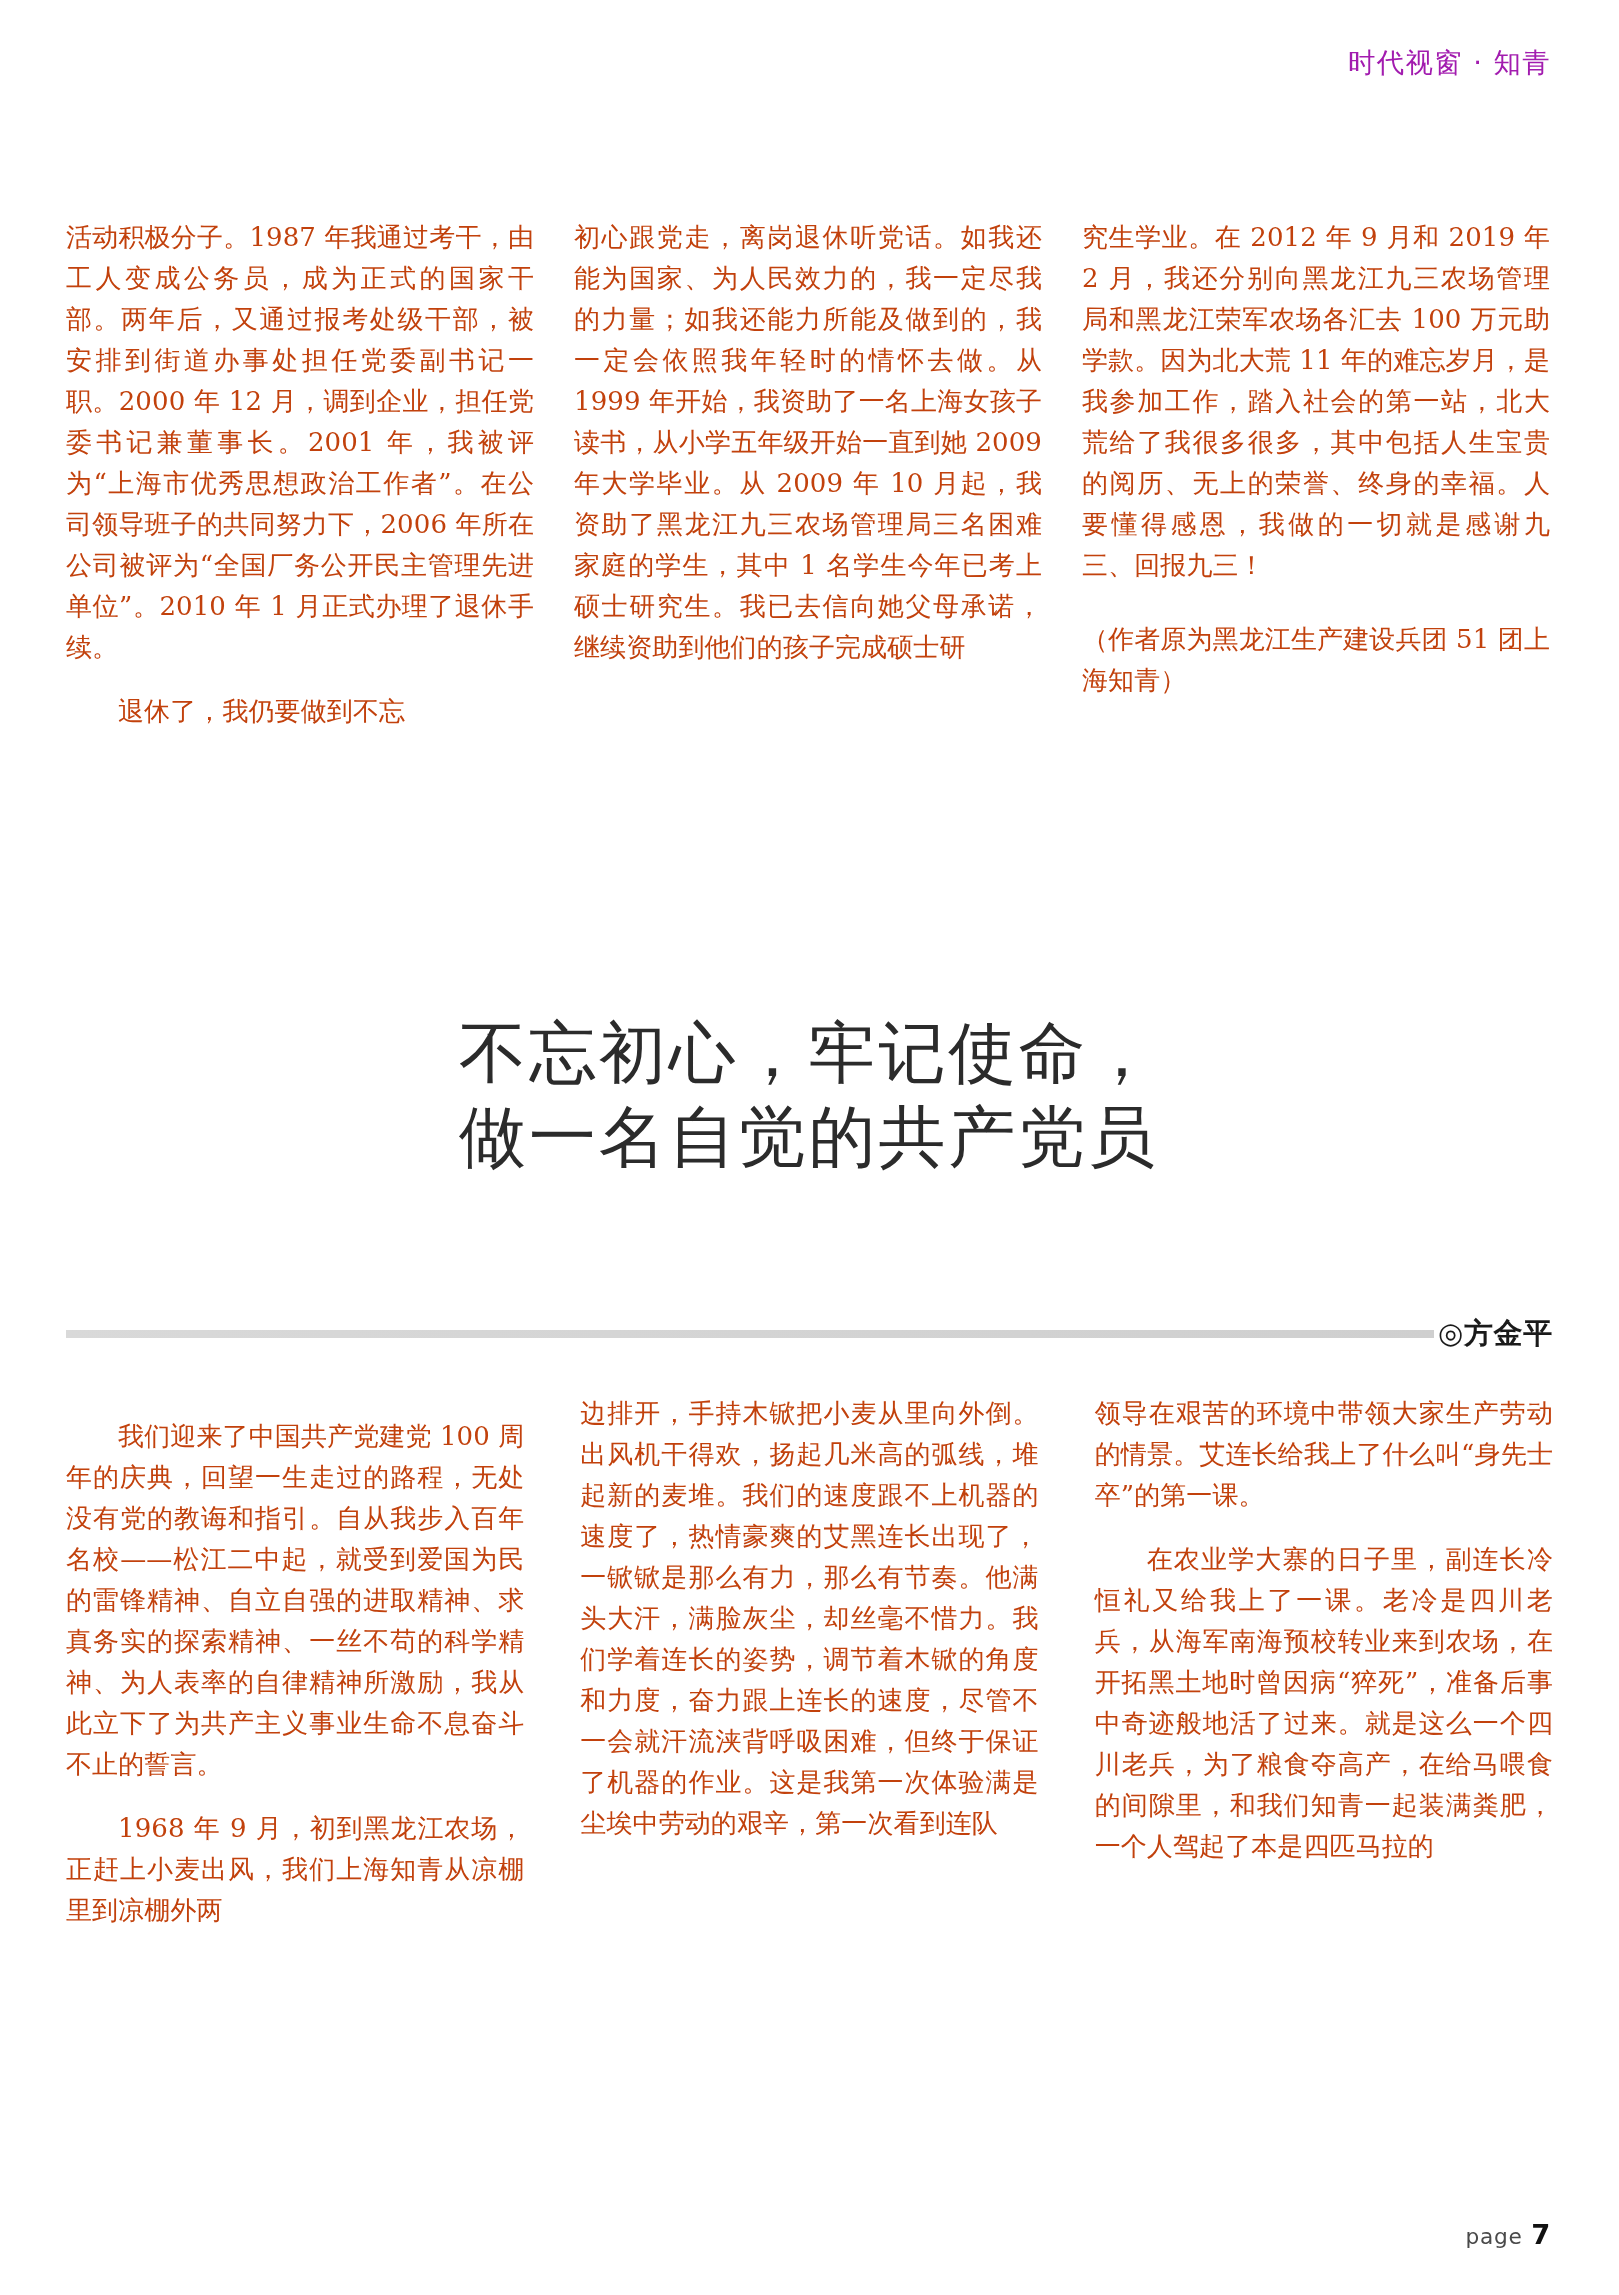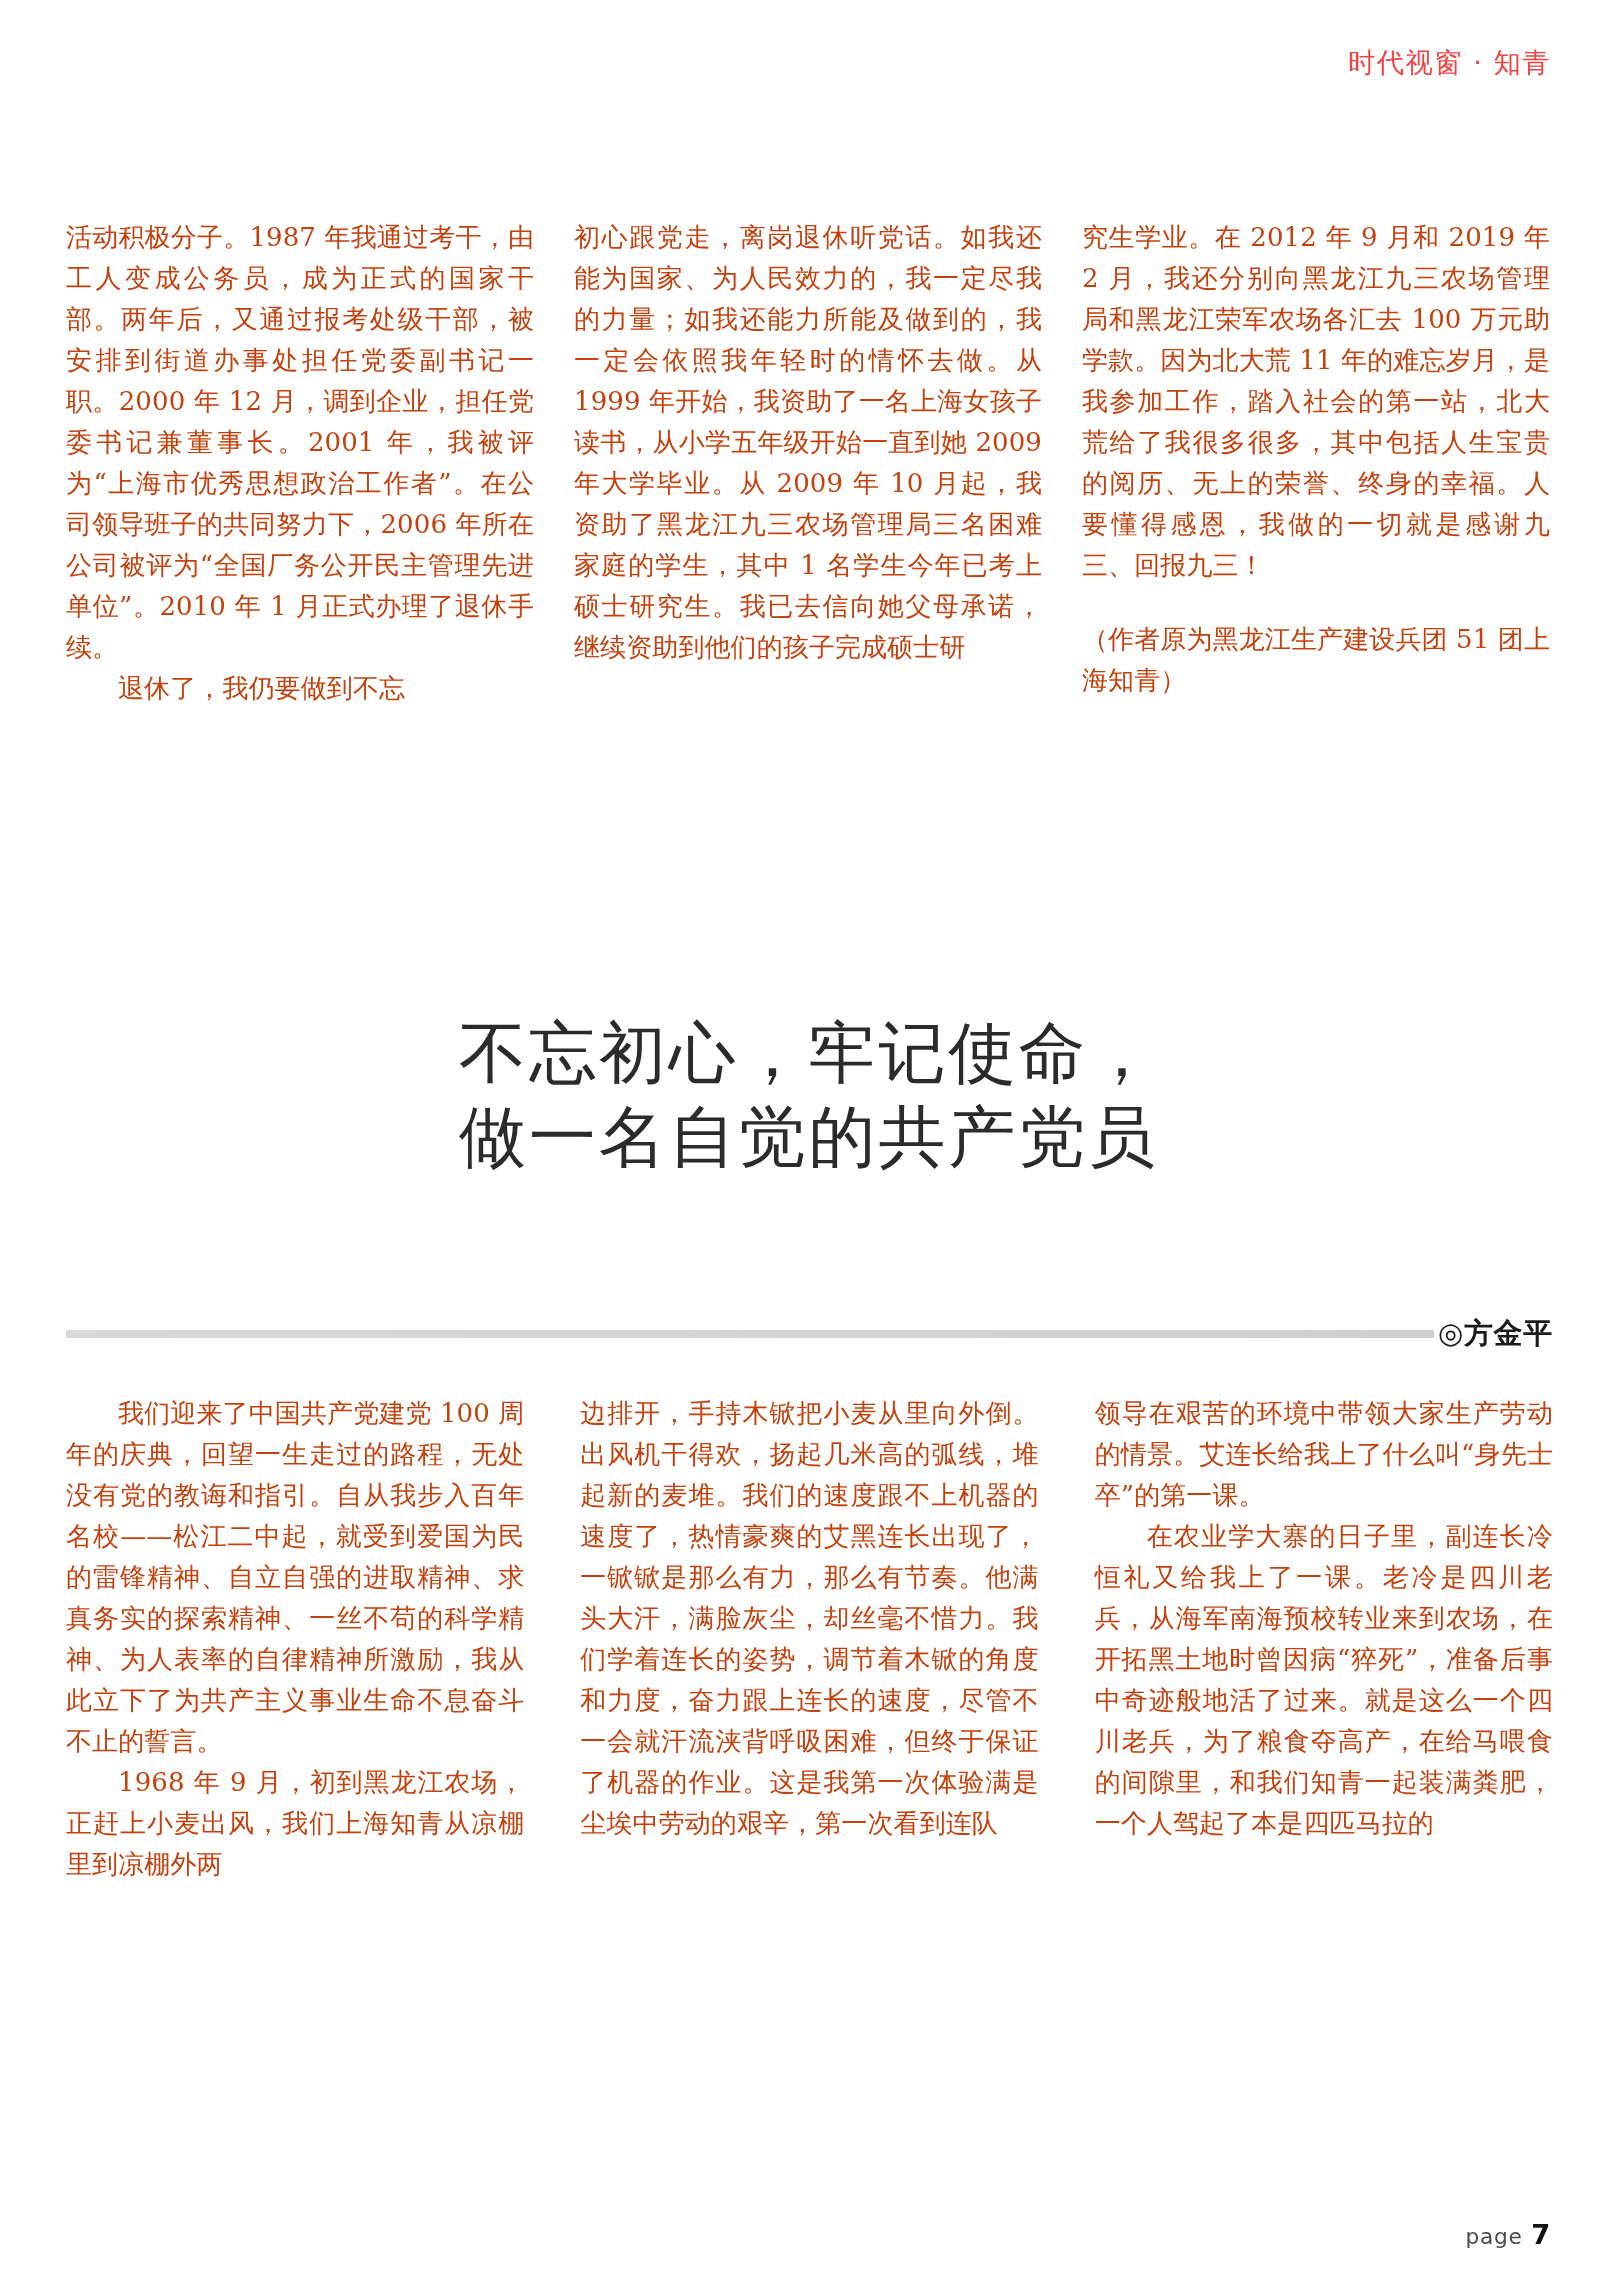--- a/index.html
+++ b/index.html
@@ -22,21 +22,21 @@
   }
 
   
   .running-head {
     position: absolute;
     top: 45px;
     right: 69px;
     font-family: "DejaVu Sans", sans-serif;
     font-size: 27.4px;
     letter-spacing: 1.4px;
-    color: #ef4444;
+    color: #a21caf;
     font-weight: 500;
   }
 
   
   .cols-top {
     position: absolute;
     top: 217px;
     left: 66px;
     width: 1487px;
     display: flex;
@@ -52,20 +52,21 @@
     font-size: 26px;
     line-height: 41px;
     text-align: justify;
     text-justify: inter-ideograph;
     letter-spacing: 0.1px;
     font-family: "DejaVu Serif", serif;
     color: #c2410c;
   }
   .col p.indent {
     text-indent: 2em;
+    margin-top: 23px;
   }
   .col p + p {
     margin-top: 0;
   }
   .attrib {
     margin-top: 33px !important;
     text-indent: 0 !important;
   }
 
   

